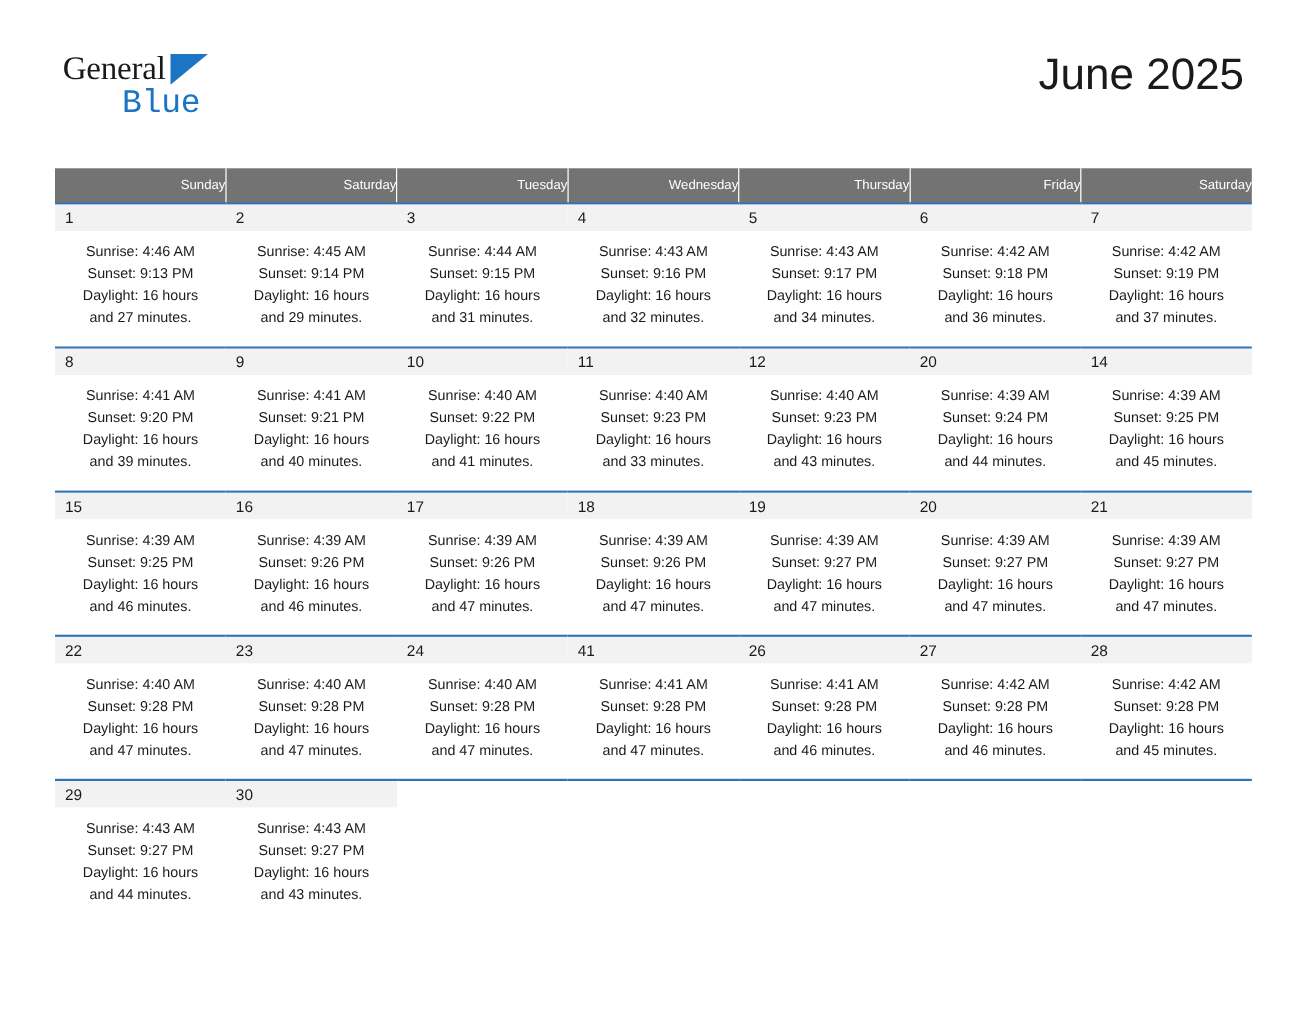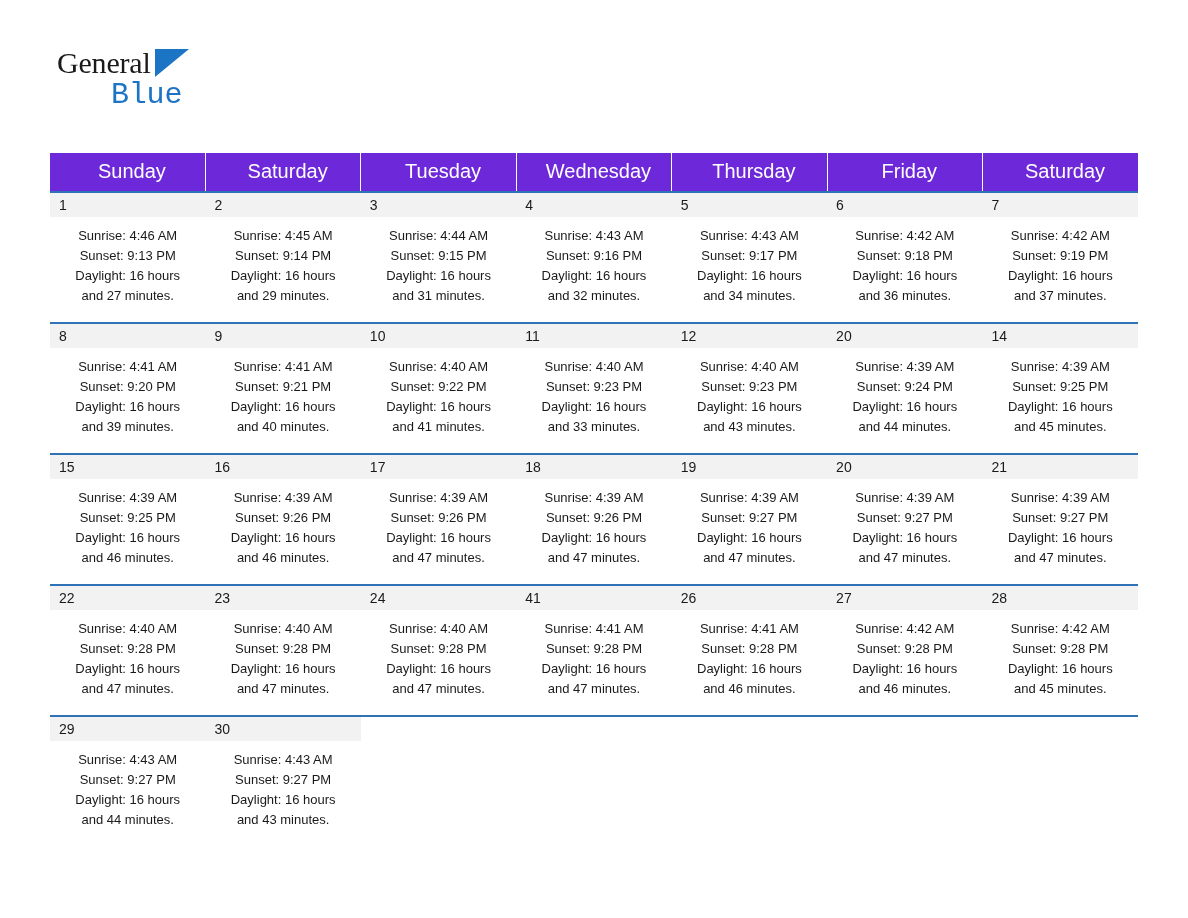--- a/index.html
+++ b/index.html
@@ -81,25 +81,25 @@
   }
 
   
   .calendar {
     margin-top: 35px;
     width: 1088px;
     border-collapse: collapse;
     table-layout: fixed;
   }
   .calendar th {
-    background: #6d28d9;
+    background: #737373;
     color: #ffffff;
-    font-size: 20px;
+    font-size: 12px;
     font-weight: normal;
-    text-align: center;
+    text-align: right;
     padding: 7px 0 8px 9px;
     height: 16px;
     border-right: 1px solid #ffffff;
   }
   .calendar th:last-child { border-right: none; }
 
   .calendar td {
     width: 155.4px;
     vertical-align: top;
     padding: 0;
@@ -136,20 +136,21 @@
 <body>
 
 <div class="page">
 
   <div class="header">
     <div class="logo">
       <span class="logo-general">General</span>
       <span class="logo-flag"></span>
       <span class="logo-blue">Blue</span>
     </div>
+    <div class="month-title">June 2025</div>
   </div>
 
   <table class="calendar">
     <thead>
       <tr>
         <th>Sunday</th>
         <th>Saturday</th>
         <th>Tuesday</th>
         <th>Wednesday</th>
         <th>Thursday</th>

